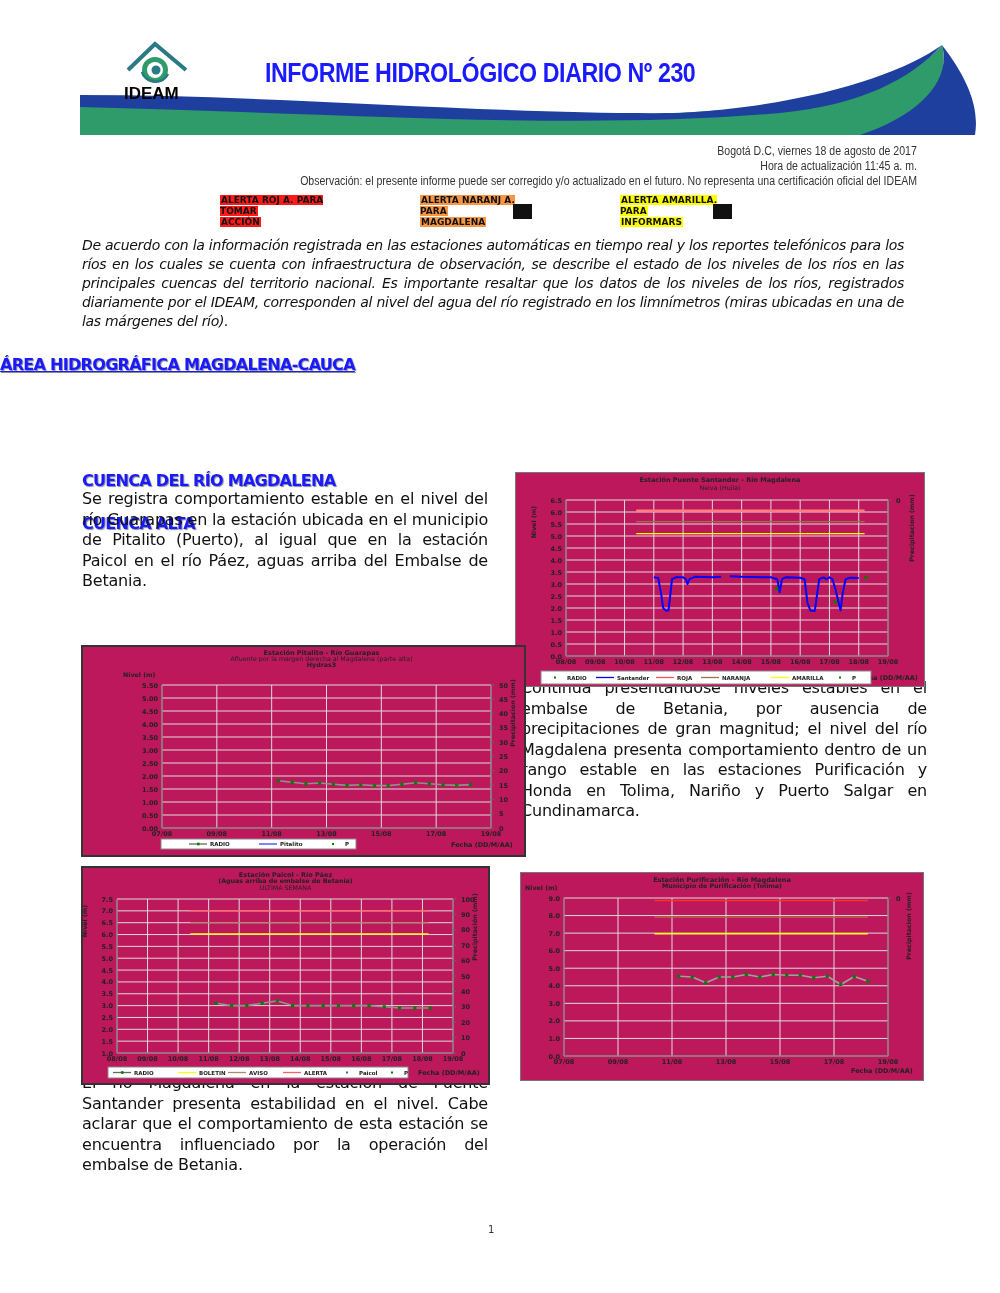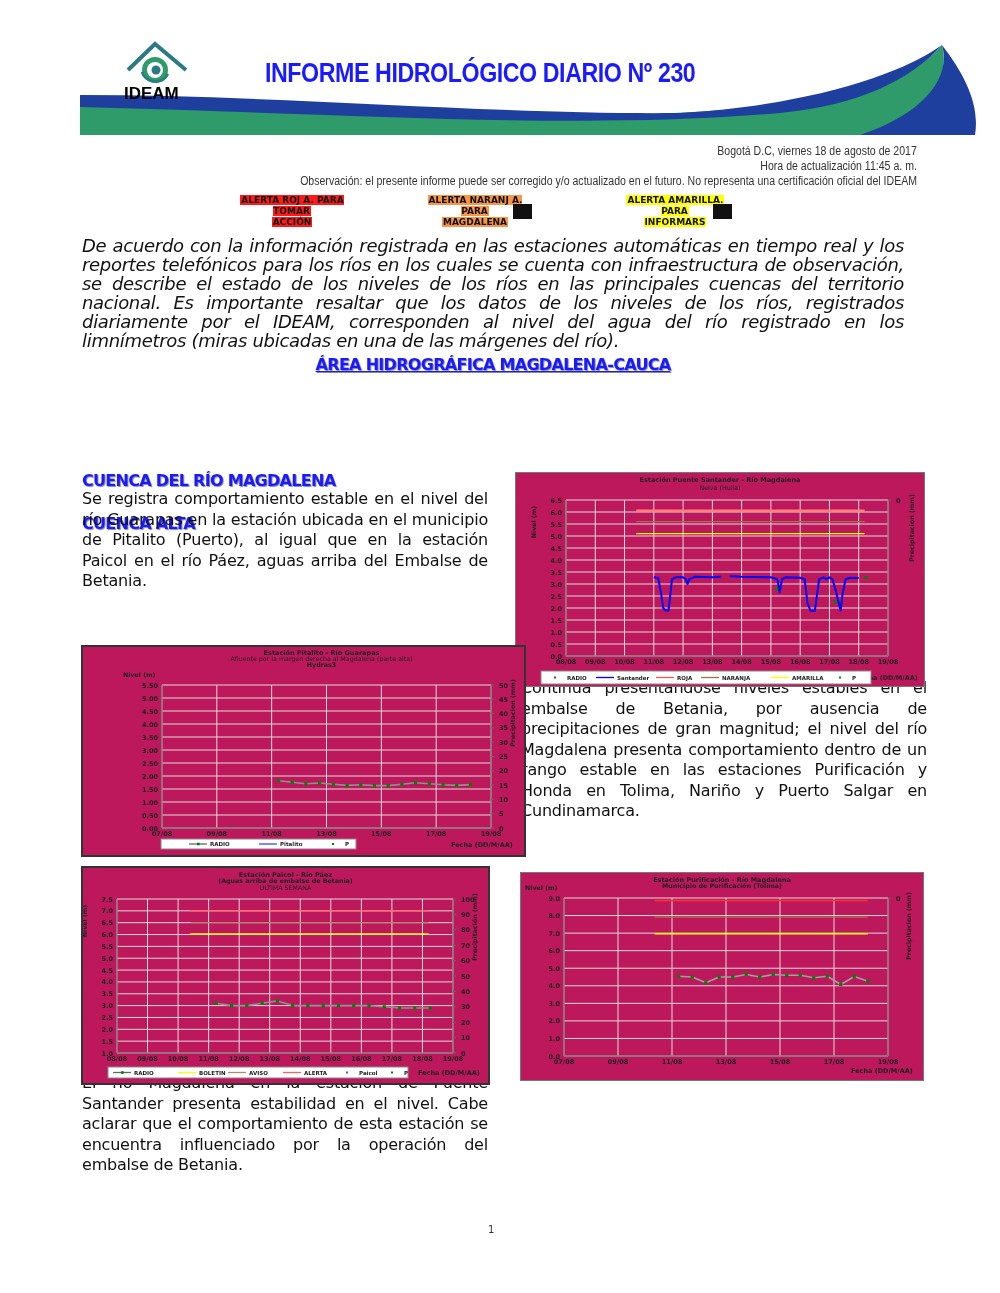--- a/index.html
+++ b/index.html
@@ -1,24 +1,24 @@
 <!DOCTYPE html>
 <html><head>
 <meta charset="utf-8">
 <style>
   html, body { margin:0; padding:0; background:#fff; }
   body { width:1000px; height:1293px; position:relative; overflow:hidden; font-family:"DejaVu Sans", sans-serif; color:#111; }
   .abs { position:absolute; }
   #banner { left:80px; top:35px; width:898px; height:100px; }
   #title { left:265px; top:58px; font-family:"Liberation Sans", sans-serif; font-weight:bold; font-size:27px; color:#1a1aff; letter-spacing:-0.5px; transform:scaleX(0.86); transform-origin:left top; white-space:nowrap; }
   .meta { position:absolute; right:83px; font-family:"Liberation Sans", sans-serif; font-size:12px; color:#333; text-align:right; white-space:nowrap; transform:scaleX(0.88); transform-origin:right top; }
-  .alert { position:absolute; font-family:"DejaVu Sans", sans-serif; font-weight:bold; font-size:9px; line-height:11px; text-align:center; }
+  .alert { position:absolute; font-family:"DejaVu Sans", sans-serif; font-weight:bold; font-size:9px; line-height:11px; text-align:left; }
   .alert span { padding:0 1px; }
-  .intro { left:82px; top:236px; width:822px; font-family:"DejaVu Sans", sans-serif; font-style:italic; font-size:18px; line-height:19px; text-align:justify; letter-spacing:-0.3px; }
-  .area-title { left:0; width:986px; top:355px; text-align:center; font-family:"DejaVu Sans", sans-serif; font-weight:bold; font-size:16px; color:#1a1aff; text-decoration:underline; text-shadow:1px 1px 1px #889; letter-spacing:-0.7px; }
+  .intro { left:82px; top:236px; width:822px; font-family:"DejaVu Sans", sans-serif; font-style:italic; font-size:14px; line-height:19px; text-align:justify; letter-spacing:-0.3px; }
+  .area-title { left:0; width:986px; top:355px; text-align:left; font-family:"DejaVu Sans", sans-serif; font-weight:bold; font-size:16px; color:#1a1aff; text-decoration:underline; text-shadow:1px 1px 1px #889; letter-spacing:-0.7px; }
   .h-cuenca { font-family:"DejaVu Sans", sans-serif; font-weight:bold; font-size:16px; color:#1a1aff; text-shadow:1px 1px 1px #889; letter-spacing:-0.7px;margin-top:48px; }
   .para { font-family:"DejaVu Sans", sans-serif; font-size:16px; line-height:20.5px; text-align:justify; color:#111; letter-spacing:-0.2px; }
   .chartbox { position:absolute; border:1px solid #777; background:#be185d;margin-top:32px; }
   svg text { font-family:"DejaVu Sans", sans-serif; }
   .pageno { left:488px; top:1224px; font-size:10px; color:#333; }
 </style>
 </head>
 <body>
 
 <svg id="banner" class="abs" viewBox="0 0 898 100" preserveAspectRatio="none">

